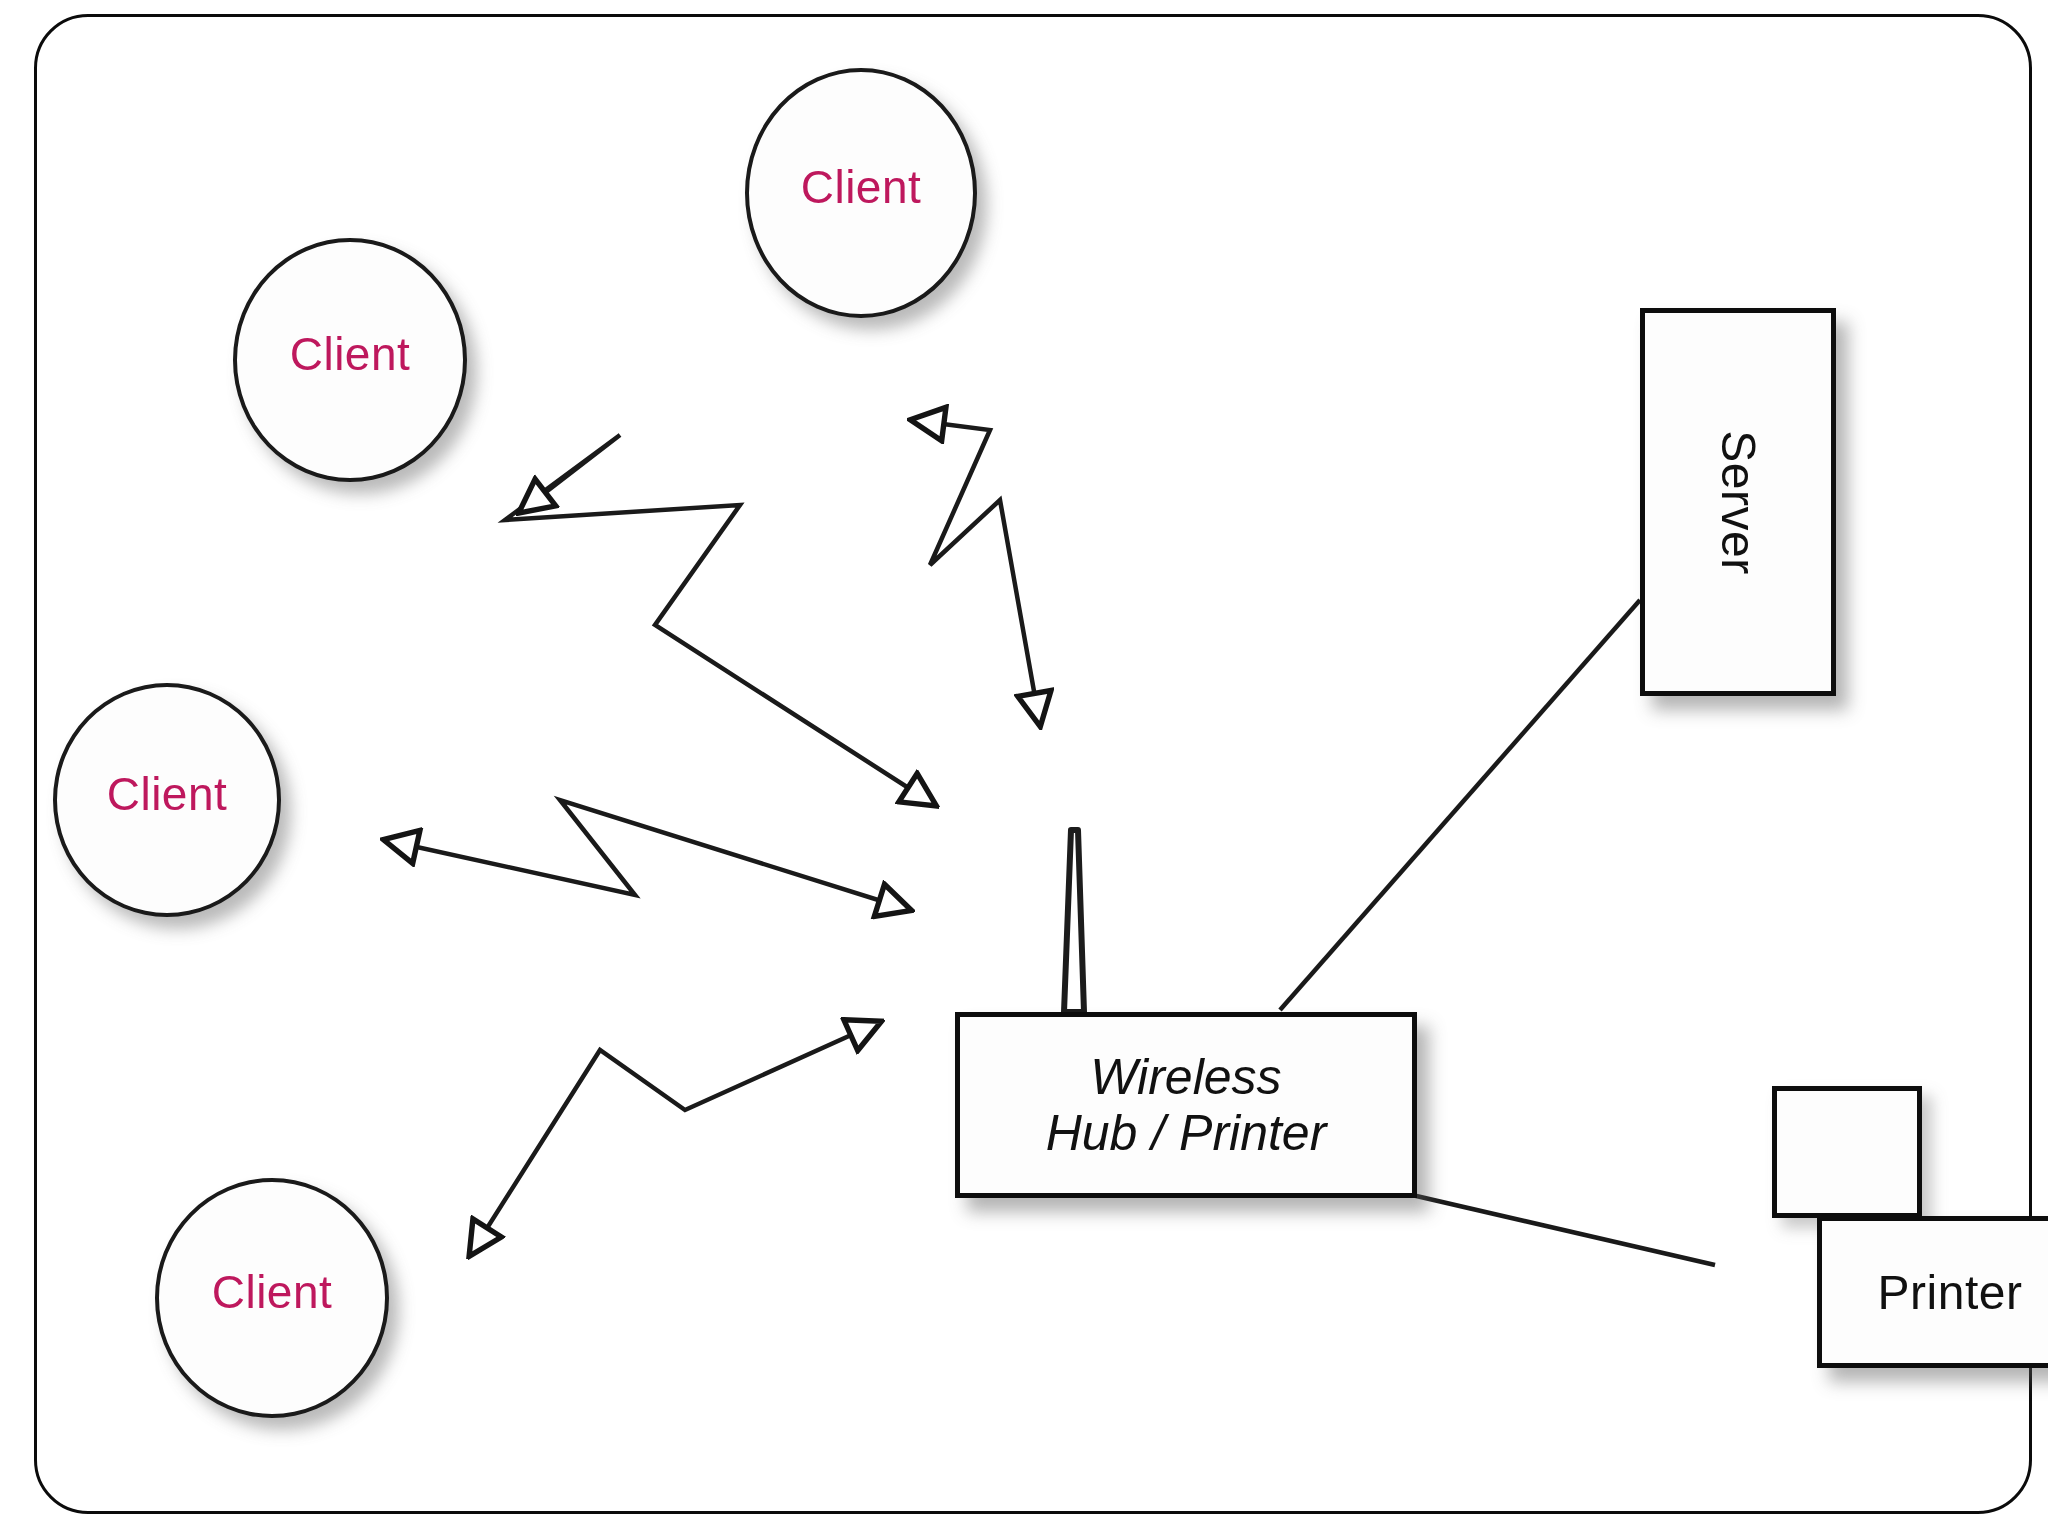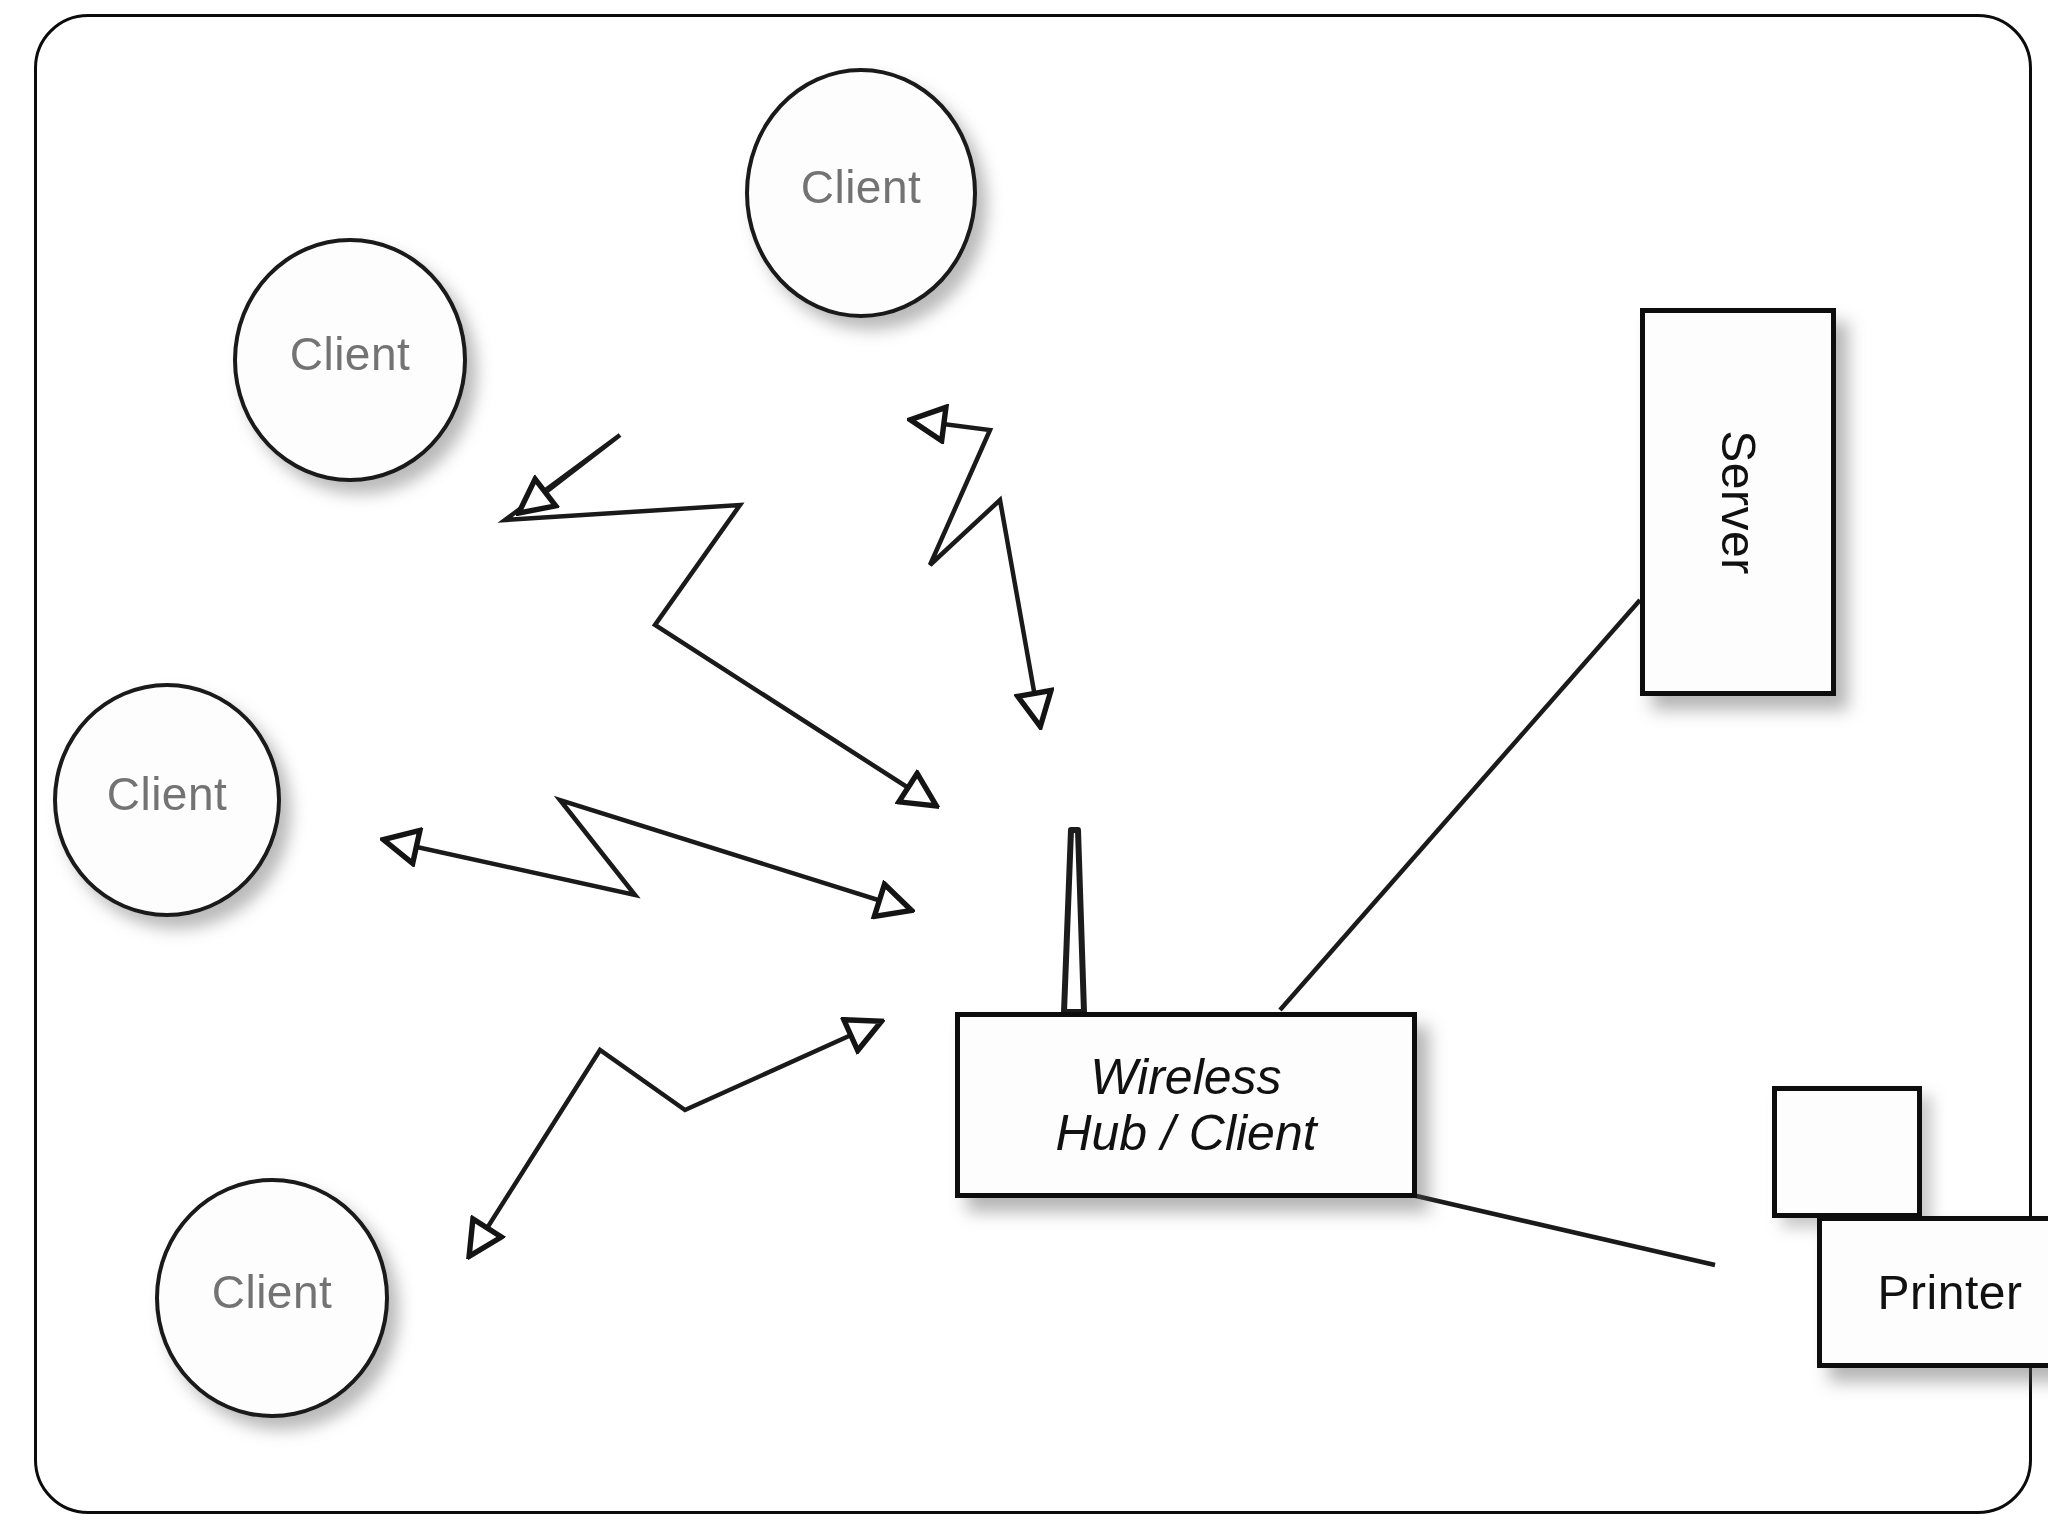--- a/index.html
+++ b/index.html
@@ -49,21 +49,21 @@
     box-shadow: 10px 12px 16px rgba(90,90,90,0.42);
     box-sizing: border-box;
     display: flex;
     align-items: center;
     justify-content: center;
   }
   .client-node .node-text {
     position: relative;
     top: -6px;
     font-size: 46px;
-    color: #737373;
+    color: #be185d;
     letter-spacing: 0.5px;
   }
 
   .box-node {
     position: absolute;
     background: #fdfdfd;
     border: 5px solid #0d0d0d;
     box-sizing: border-box;
     box-shadow: 12px 14px 16px rgba(90,90,90,0.45);
     display: flex;
@@ -156,21 +156,21 @@
     <span class="node-text">Client</span>
   </div>
 
   <div class="client-node" id="client-bottom-left" style="left:155px; top:1178px; width:234px; height:240px;">
     <span class="node-text">Client</span>
   </div>
 
   <div class="box-node" id="hub-node" style="left:955px; top:1012px; width:462px; height:186px;font-style:italic;">
     <div class="node-text">
       <div>Wireless</div>
-      <div>Hub / Client</div>
+      <div>Hub / Printer</div>
     </div>
   </div>
 
   <div class="box-node" id="server-node" style="left:1640px; top:308px; width:196px; height:388px;">
     <span class="node-text">Server</span>
   </div>
 
   <div id="printer-tray" style="left:1772px; top:1086px; width:150px; height:132px;"></div>
 
   <div class="box-node" id="printer-body" style="left:1817px; top:1216px; width:266px; height:152px;">

